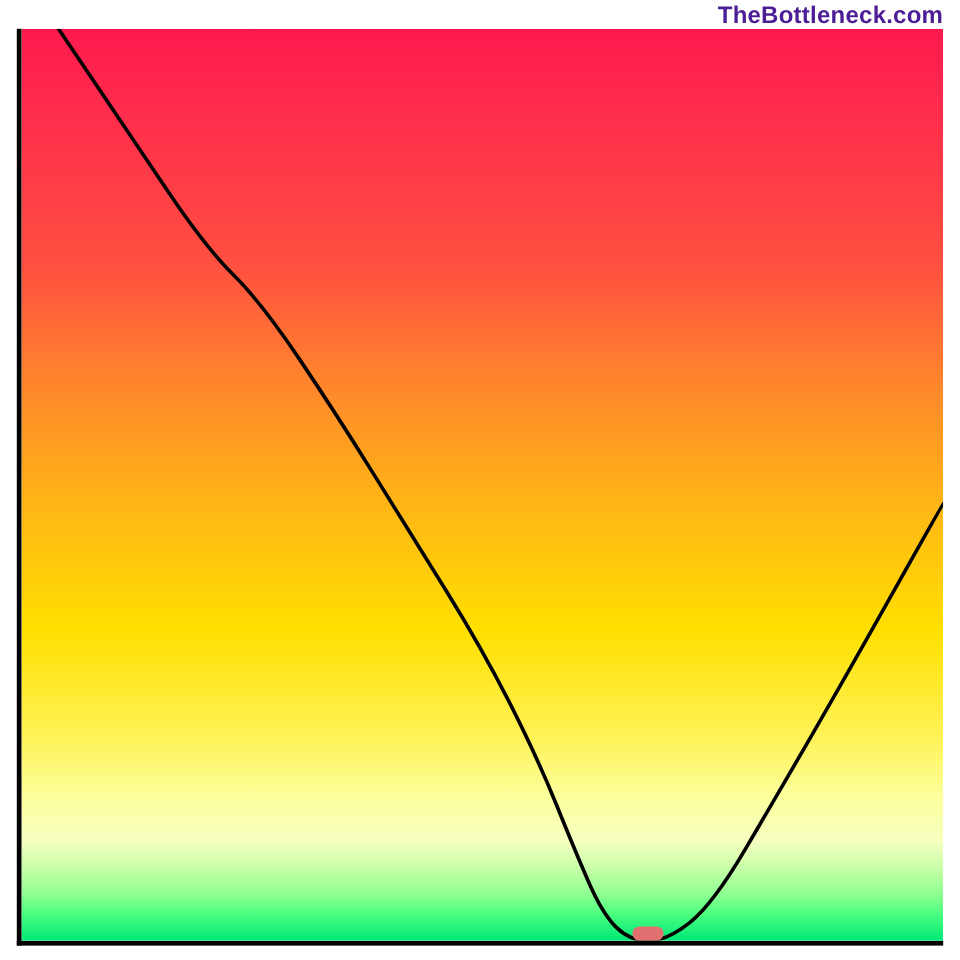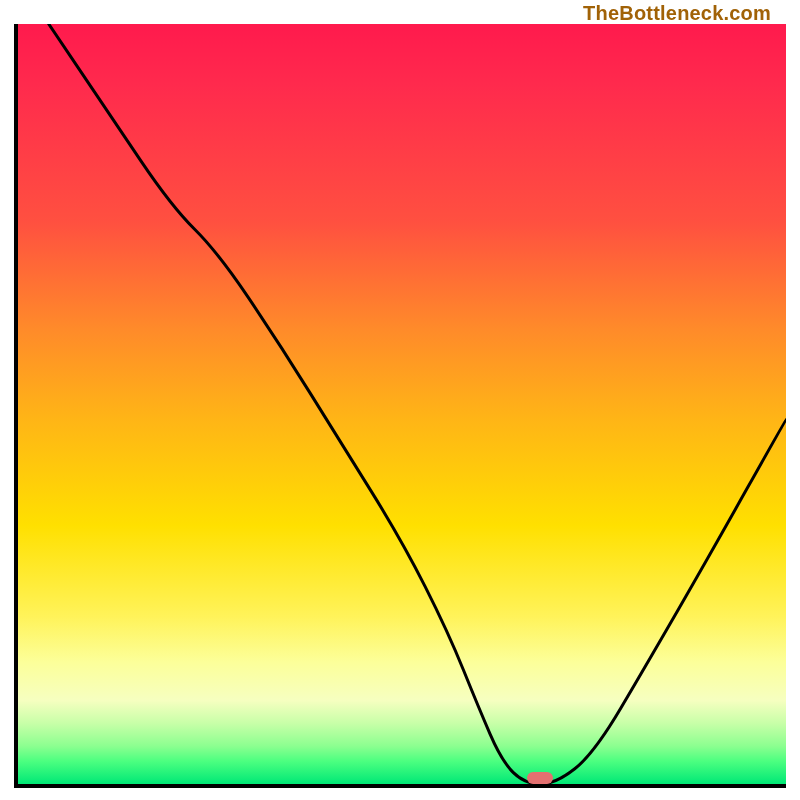--- a/index.html
+++ b/index.html
@@ -7,24 +7,24 @@
     padding: 0;
     width: 800px;
     height: 800px;
     background: #ffffff;
     font-family: Arial, Helvetica, sans-serif;
     position: relative;
   }
   .watermark {
     position: absolute;
     top: 2px;
-    right: 29px;
+    right: 14px;
     font-size: 20px;
     font-weight: 600;
-    color: #a16207;
+    color: #4c1d95;
     letter-spacing: 0.2px;
   }
   .plot-frame {
     position: absolute;
     left: 14px;
     top: 24px;
     width: 772px;
     height: 764px;
     border-left: 4px solid #000;
     border-bottom: 4px solid #000;

